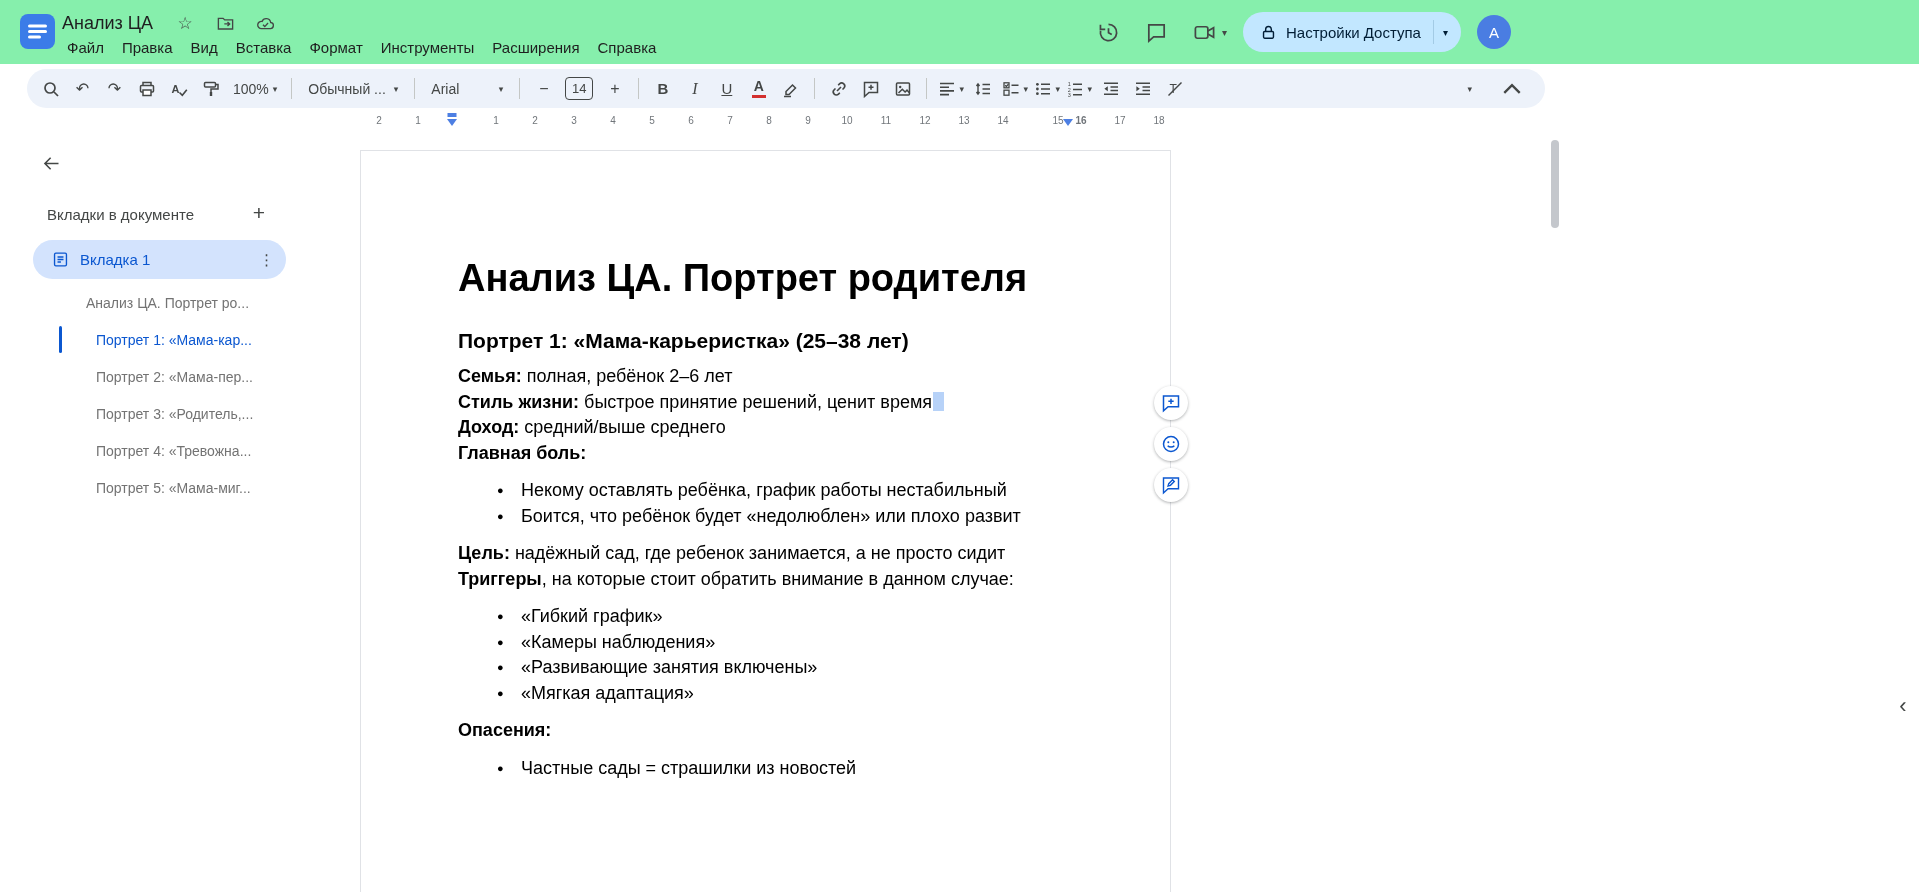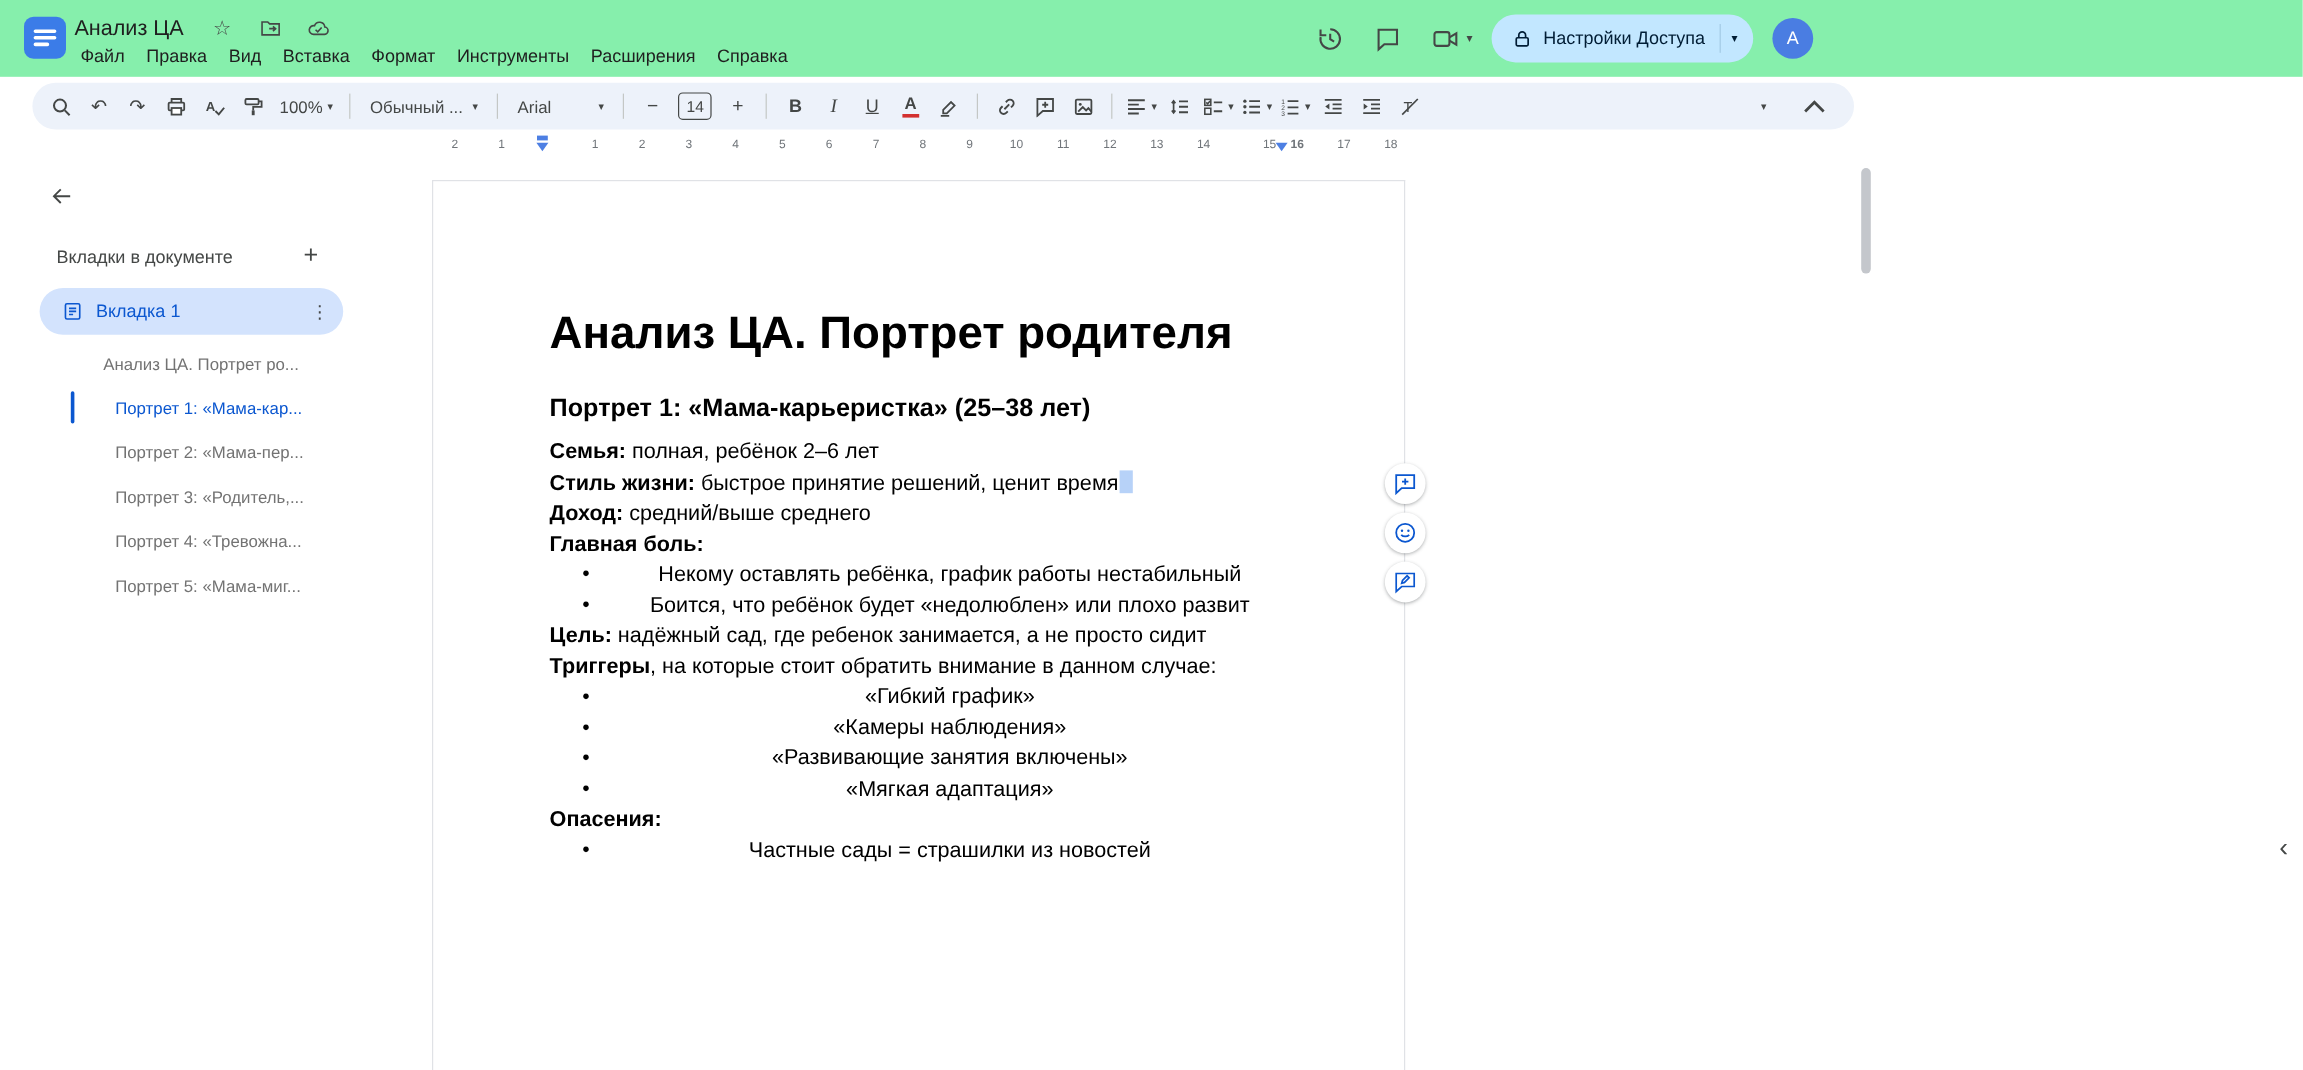--- a/index.html
+++ b/index.html
@@ -75,21 +75,21 @@
   .outline-item.active{color:#0b57d0;}
   .outline-item.active::before{content:"";position:absolute;left:0;top:5px;width:3px;height:27px;background:#0b57d0;border-radius:2px;}
 
   
   .page{position:absolute;left:360px;top:150px;width:811px;height:742px;background:#fff;border:1px solid #e0e2e6;border-bottom:none;}
   .page-content{padding:108px 96px 0 97px;font-size:18px;line-height:25.5px;color:#000;}
   .doc-h1{font-size:38px;line-height:38px;font-weight:700;margin-bottom:30px;}
   .doc-h2{font-size:21px;line-height:27px;font-weight:700;margin-bottom:10px;}
   .para{margin:0;}
   .para b{font-weight:700;}
-  .ul{margin:0;text-align:center;}
+  .ul{margin:12px;}
   .li{position:relative;padding-left:51px;}
   .li::before{content:"●";position:absolute;left:27px;top:0;font-size:11px;line-height:25.5px;}
   .sel{display:inline-block;width:11px;height:19px;background:#b7d2f8;vertical-align:-3px;margin-left:1px;}
 
   
   .margin-btns{position:absolute;left:1154px;top:386px;display:flex;flex-direction:column;gap:7px;}
   .mbtn{width:34px;height:34px;border-radius:50%;background:#fff;box-shadow:0 1px 3px rgba(60,64,67,.4);display:flex;align-items:center;justify-content:center;}
   .mbtn svg{width:20px;height:20px;}
 
   

